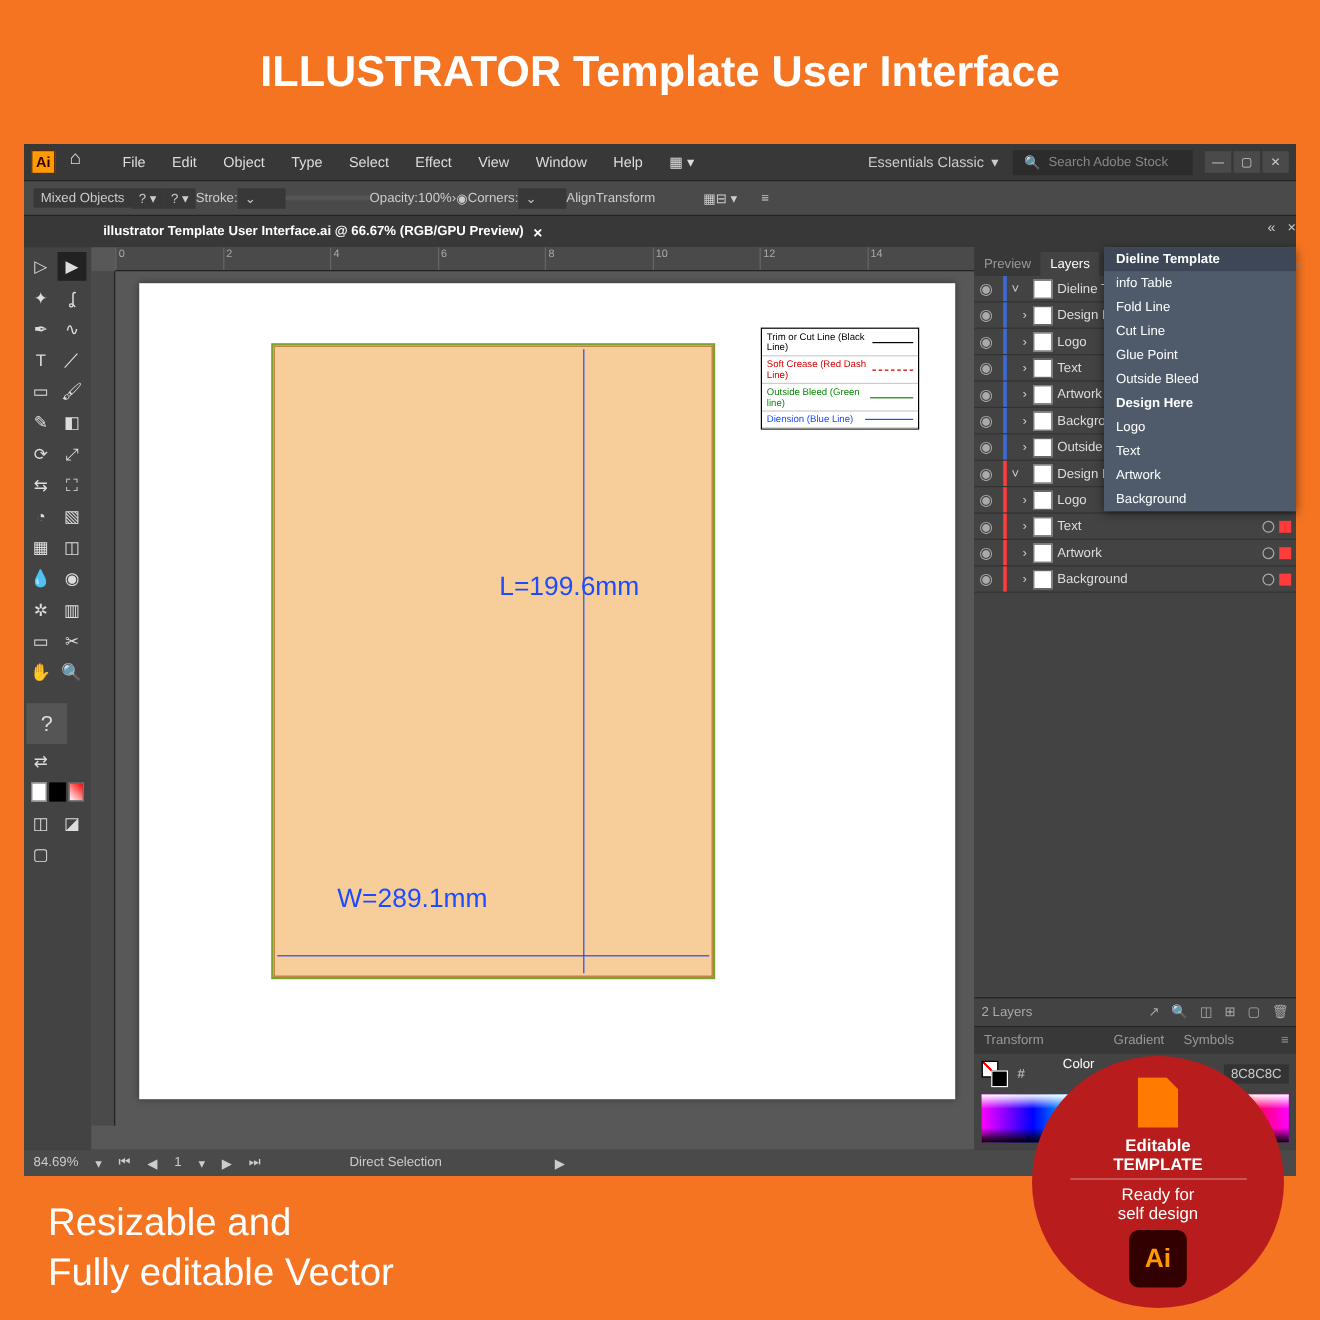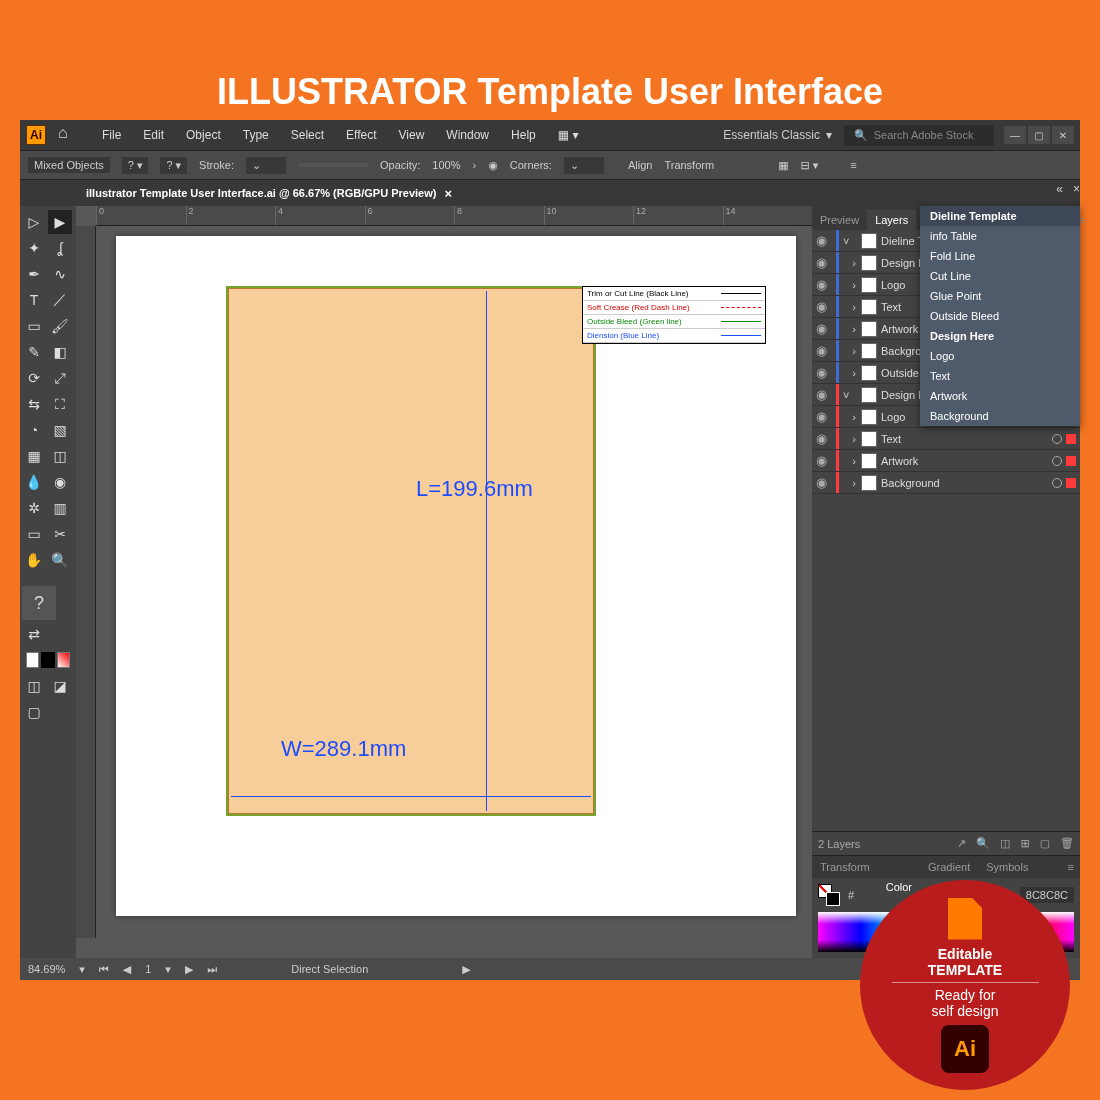--- a/index.html
+++ b/index.html
@@ -1,50 +1,50 @@
 <!DOCTYPE html>
 <html><head>
 <meta charset="utf-8">
 <style>
 * { margin:0; padding:0; box-sizing:border-box; font-family: "Segoe UI", Tahoma, sans-serif; }
 body { width:1100px; height:1100px; background:#f47421; overflow:hidden; position:relative; }
-.promo-header { height:120px; display:flex; align-items:center; justify-content:center; color:#fff; font-size:36px; font-weight:600;margin-top:32px; }
+.promo-header { height:120px; display:flex; align-items:center; justify-content:center; color:#fff; font-size:36px; font-weight:600; }
 .promo-footer { position:absolute; bottom:0; left:0; right:0; height:120px; display:flex; align-items:center; padding-left:40px; color:#fff; font-size:32px; line-height:1.3; }
 .app { position:absolute; top:120px; left:20px; right:20px; bottom:120px; background:#383838; display:flex; flex-direction:column; color:#ccc; font-size:12px; }
 .menubar { height:30px; background:#383838; display:flex; align-items:center; padding:0 6px; gap:2px; }
 .ai-logo { width:20px; height:20px; background:#ff9a00; display:flex; align-items:center; justify-content:center; color:#330000; font-weight:bold; font-size:12px; border:1px solid #5a2c00; }
 .home-ic { width:22px; height:22px; margin:0 10px; color:#ddd; font-size:16px; }
 .menubar span.mitem { padding:0 10px; color:#ddd; cursor:default; }
 .menubar .spacer { flex:1; }
 .workspace-sel { padding:3px 10px; color:#ccc; display:flex; align-items:center; gap:6px;}
 .searchbox { background:#2c2c2c; padding:4px 10px; color:#888; width:150px; display:flex; align-items:center; gap:6px; font-size:11px;}
 .winbtns { display:flex; gap:2px; margin-left:8px;}
 .winbtns div { width:22px; height:18px; background:#4a4a4a; color:#ccc; display:flex; align-items:center; justify-content:center; font-size:10px;}
-.ctrlbar { height:30px; background:#4a4a4a; border-top:1px solid #222; border-bottom:1px solid #222; display:flex; align-items:center; padding:0 8px; gap:12px; font-size:11px; color:#ccc;}
+.ctrlbar { height:30px; background:#4a4a4a; border-top:1px solid #222; border-bottom:1px solid #222; display:flex; align-items:center; padding:0 8px; gap:0; font-size:11px; color:#ccc;}
 .ctrlbar .sel { background:#383838; padding:2px 6px;}
 .doc-tab { height:26px; background:#383838; display:flex; align-items:center; }
 .doc-tab .tab { padding:0 10px; color:#fff; font-size:11px; font-weight:600; display:flex; align-items:center; gap:8px;}
 .doc-tab .tab .x { font-size:13px;}
 .body { flex:1; display:flex; position:relative;}
 .tools { width:56px; background:#434343; display:flex; flex-direction:column; padding:4px 2px; gap:2px;}
 .toolrow { display:flex; gap:2px;}
 .tool { width:24px; height:24px; display:flex; align-items:center; justify-content:center; color:#ddd; font-size:14px;}
 .tool.sel { background:#222; }
 .canvas-area { flex:1; background:#585858; position:relative; overflow:hidden;}
 .ruler-h { position:absolute; top:0; left:20px; right:0; height:20px; background:#4a4a4a; border-bottom:1px solid #222; display:flex; font-size:9px; color:#aaa;}
 .ruler-h div { flex:1; border-left:1px solid #666; padding-left:2px;}
 .ruler-v { position:absolute; top:20px; left:0; width:20px; bottom:20px; background:#4a4a4a; border-right:1px solid #222;}
 .artboard { position:absolute; top:30px; left:40px; width:680px; height:680px; background:#fff; box-shadow:0 0 6px rgba(0,0,0,.4);}
 .rect-outer { position:absolute; top:50px; left:110px; width:370px; height:530px; border:2px solid #7aa32b;}
 .rect-inner { position:absolute; top:52px; left:112px; width:366px; height:526px; border:1px solid #b87432; background:#f7cd9a;}
 .dim-l { position:absolute; top:240px; left:300px; color:#1b4cff; font-size:22px;}
 .dim-l-line { position:absolute; top:55px; left:370px; width:1px; height:520px; border-left:1px solid #1b4cff;}
 .dim-w { position:absolute; top:500px; left:165px; color:#1b4cff; font-size:22px;}
 .dim-w-line { position:absolute; top:560px; left:115px; width:360px; height:1px; border-top:1px solid #1b4cff;}
-.legend { position:absolute; top:50px; right:30px; width:184px; border:1px solid #000; background:#fff; font-size:8px;}
+.legend { position:absolute; top:37px; right:30px; width:132px; border:1px solid #000; background:#fff; font-size:8px;}
 .legend div { display:flex; justify-content:space-between; padding:2px 4px; border-bottom:1px solid #ccc;}
 .legend .swatch { width:40px; height:1px; align-self:center;}
 .panels { width:268px; background:#434343; display:flex; flex-direction:column; font-size:11px; position:relative;}
 .panel-tabs { display:flex; background:#383838; height:24px; align-items:flex-end;}
 .panel-tabs span { padding:4px 8px; color:#999; font-size:11px;}
 .panel-tabs span.act { background:#434343; color:#fff;}
 .layer-row { display:flex; align-items:center; height:22px; padding:0 4px; gap:4px; border-bottom:1px solid #333;}
 .layer-row .eye { width:16px; color:#aaa; font-size:13px;}
 .layer-row .chev { width:14px; color:#ccc;}
 .layer-row .thumb { width:16px; height:16px; background:#fff; border:1px solid #666;}
@@ -437,21 +437,21 @@
     <span>1</span>
     <span>▾</span>
     <span>▶</span>
     <span>⏭</span>
     <span style="margin-left:60px">Direct Selection</span>
     <span style="margin-left:80px">▶</span>
   </div>
 </div>
 
 <div class="promo-footer">
-  <div><br></div>
+  <div><span>Resizable and</span><br><span>Fully editable Vector</span></div>
 </div>
 
 <div class="badge">
   <div class="file"></div>
   <div style="font-weight:600"><span>Editable</span><br><span>TEMPLATE</span></div>
   <hr>
   <div><span>Ready for</span><br><span>self design</span></div>
   <div class="ai">Ai</div>
 </div>
 

